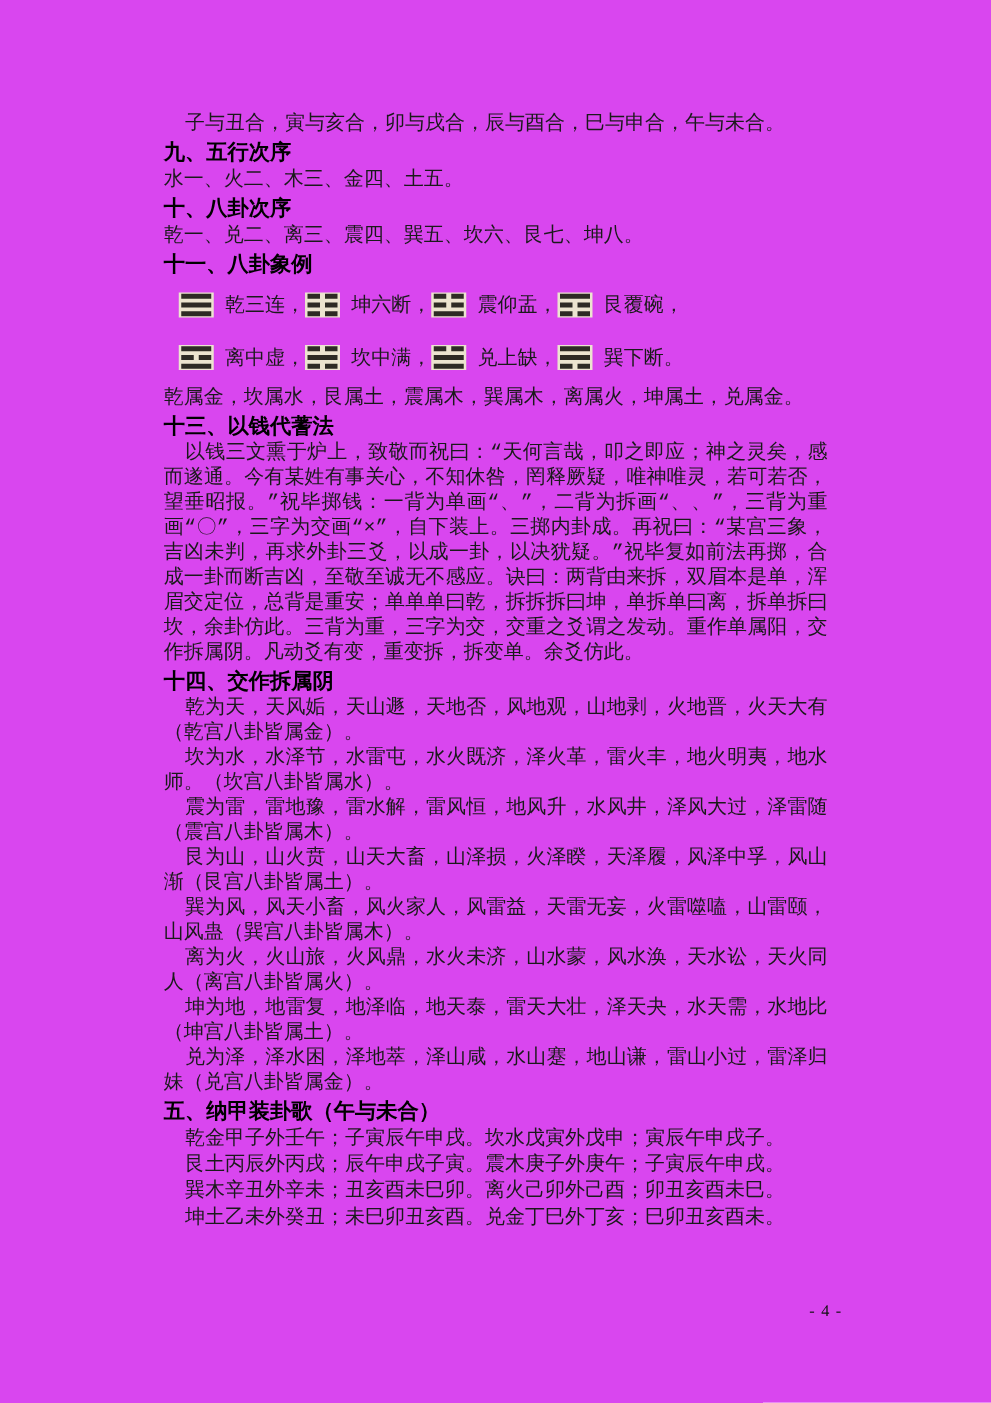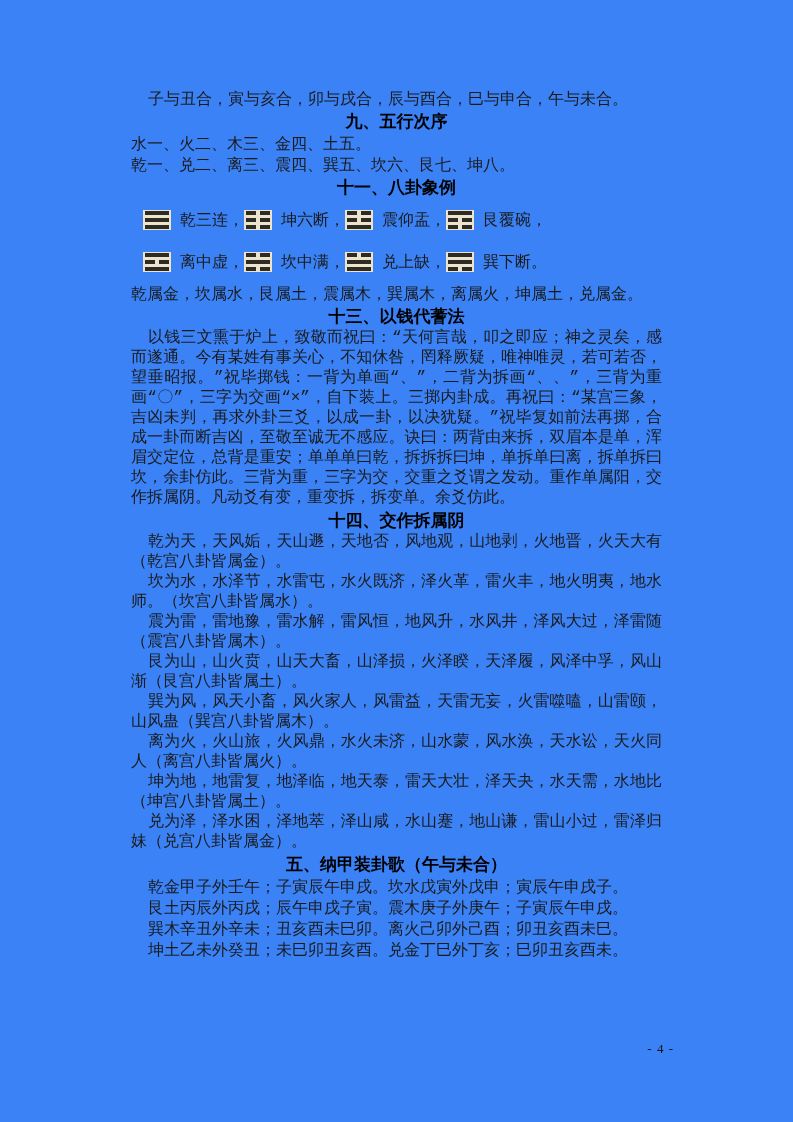--- a/index.html
+++ b/index.html
@@ -1,28 +1,28 @@
 <!DOCTYPE html>
 <html><head>
 <meta charset="utf-8">
 <style>
   html,body{margin:0;padding:0;}
   body{
     width:793px;height:1122px;background:#ffffff;overflow:hidden;
     font-family:"Liberation Serif","DejaVu Serif",serif;
     color:#1a1a1a;position:relative;
   }
-  .page{width:793px;height:1122px;position:relative;background:#3b82f6;}
+  .page{width:793px;height:1122px;position:relative;background:#d946ef;}
   .content{padding:88px 131px 0 131px;}
   p{margin:0;font-size:16px;line-height:21px;}
   p.tight{line-height:20px;}
   .indent{text-indent:17px;}
   .just{text-align:justify;text-justify:inter-ideograph;font-family:Liberation Mono, monospace;}
   h3{
-    margin:2px 0 1px 0;text-align:center;font-size:17px;font-weight:bold;
+    margin:2px 0 1px 0;font-size:17px;font-weight:bold;
     line-height:21px;color:#000;
   }
   .trigram-row{
     display:flex;align-items:center;height:42px;
     padding-left:12px;font-size:16px;
   }
   .trigram-item{display:inline-flex;align-items:center;}
   .trigram-icon{
     display:inline-flex;flex-direction:column;justify-content:space-between;
     width:28px;height:20px;padding:1px 2px;box-sizing:border-box;
@@ -41,20 +41,21 @@
 <body>
 
 <div class="page">
   <div class="content">
 
     <p class="indent">子与丑合，寅与亥合，卯与戌合，辰与酉合，巳与申合，午与未合。</p>
 
     <h3>九、五行次序</h3>
     <p>水一、火二、木三、金四、土五。</p>
 
+    <h3>十、八卦次序</h3>
     <p>乾一、兑二、离三、震四、巽五、坎六、艮七、坤八。</p>
 
     <h3>十一、八卦象例</h3>
     <div class="trigram-row">
         <span class="trigram-item">
           <span class="trigram-icon" style="background: rgb(236, 228, 207);">
             <span class="bar solid" style="background: rgb(46, 42, 36);"></span>
             <span class="bar solid" style="background: rgb(46, 42, 36);"></span>
             <span class="bar solid" style="background: rgb(46, 42, 36);"></span>
           </span>

